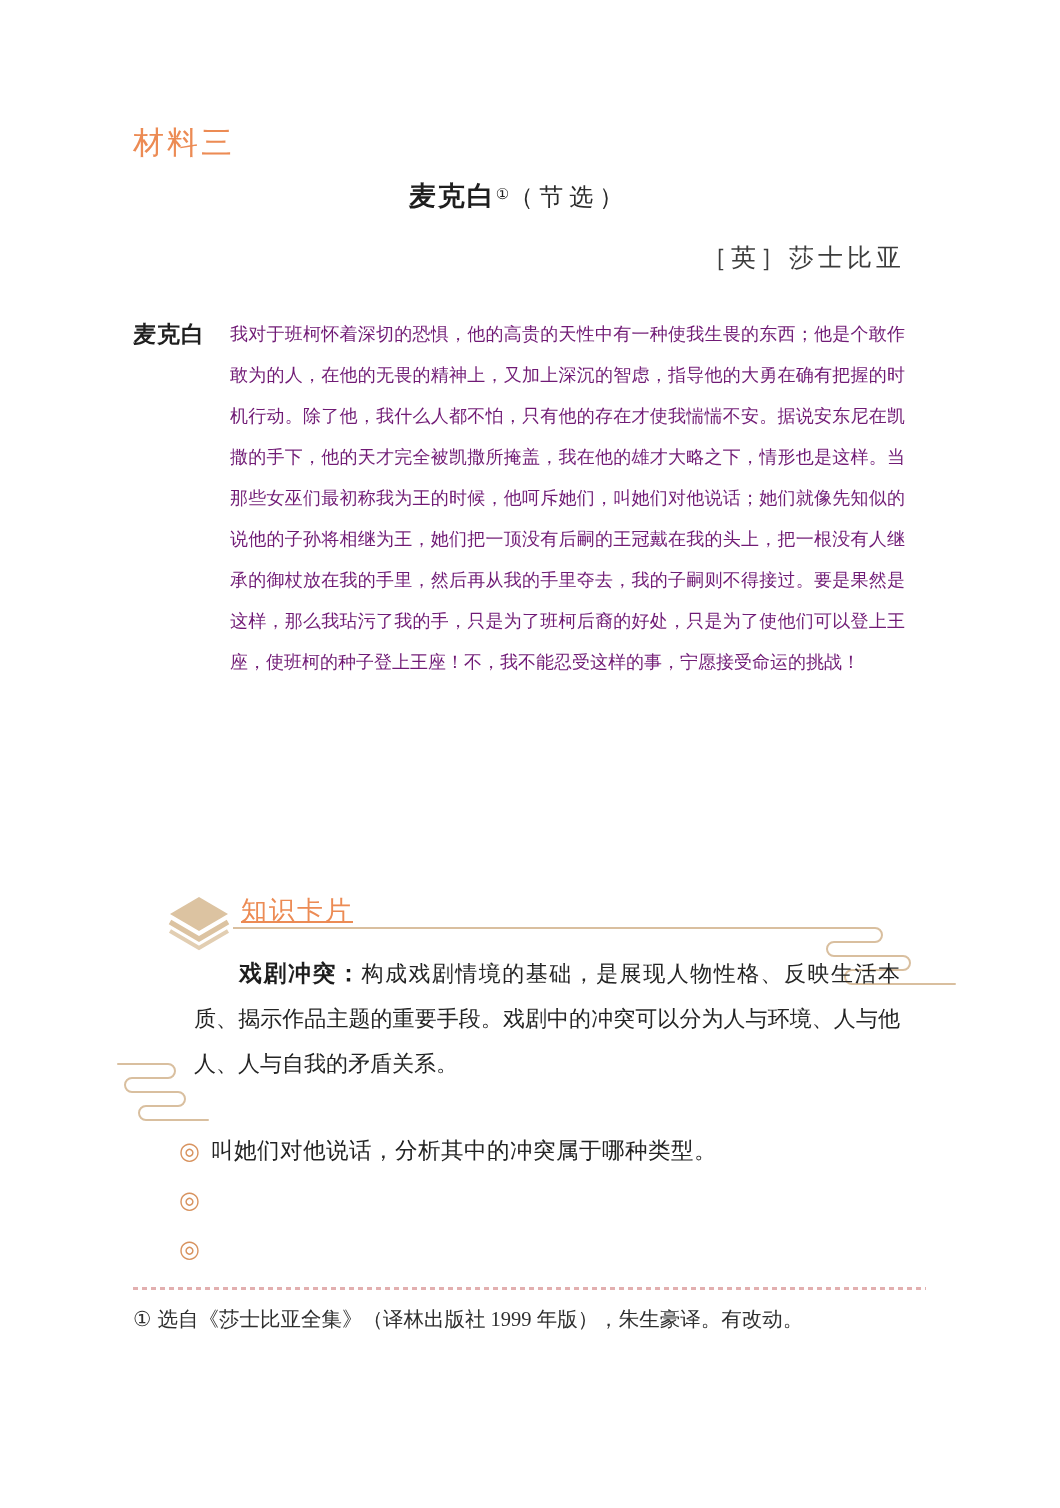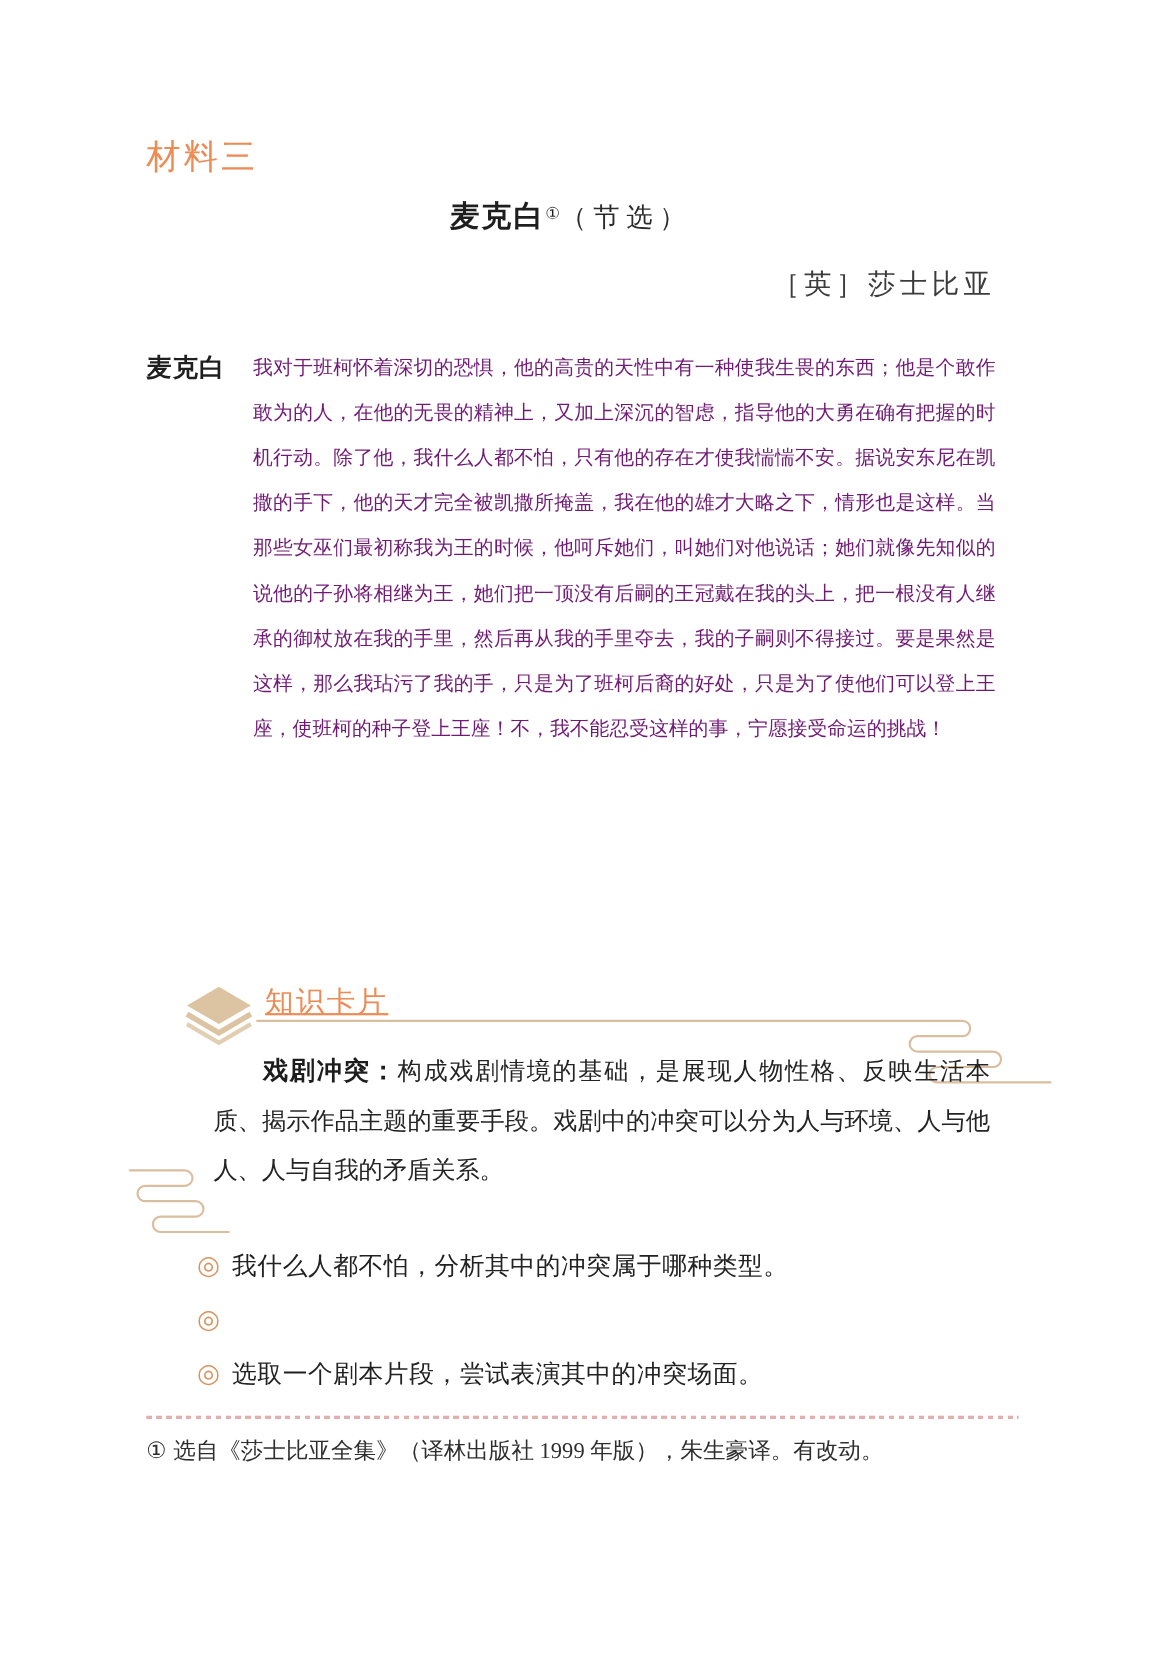--- a/index.html
+++ b/index.html
@@ -135,28 +135,27 @@
     <path d="M 2 6 H 52 A 7 7 0 0 1 52 20 H 16 A 7 7 0 0 0 16 34 H 62 A 7 7 0 0 1 62 48 H 30 A 7 7 0 0 0 30 62 H 92" fill="none" stroke="#D9BF9F" stroke-width="2" stroke-linecap="round"></path>
   </svg>
 
   <p class="kc-body">
     <span class="kc-term">戏剧冲突：</span><span>构成戏剧情境的基础，是展现人物性格、反映生活本质、揭示作品主题的重要手段。戏剧中的冲突可以分为人与环境、人与他人、人与自我的矛盾关系。</span>
   </p>
 
   <div class="tasks">
     <div class="task">
       <span class="bullet">◎</span>
-      <span class="task-text">我什么人都不怕，分析其中的冲突属于哪种类型。</span>
+      <span class="task-text">叫她们对他说话，分析其中的冲突属于哪种类型。</span>
     </div>
     <div class="task">
       <span class="bullet">◎</span>
     </div>
     <div class="task">
       <span class="bullet">◎</span>
-      <span class="task-text">选取一个剧本片段，尝试表演其中的冲突场面。</span>
     </div>
   </div>
 
   <div class="dash-sep"></div>
 
   <div class="footnote">
     <span class="fn-marker">①</span><span>选自《莎士比亚全集》（译林出版社 1999 年版），朱生豪译。有改动。</span>
   </div>
 
 

